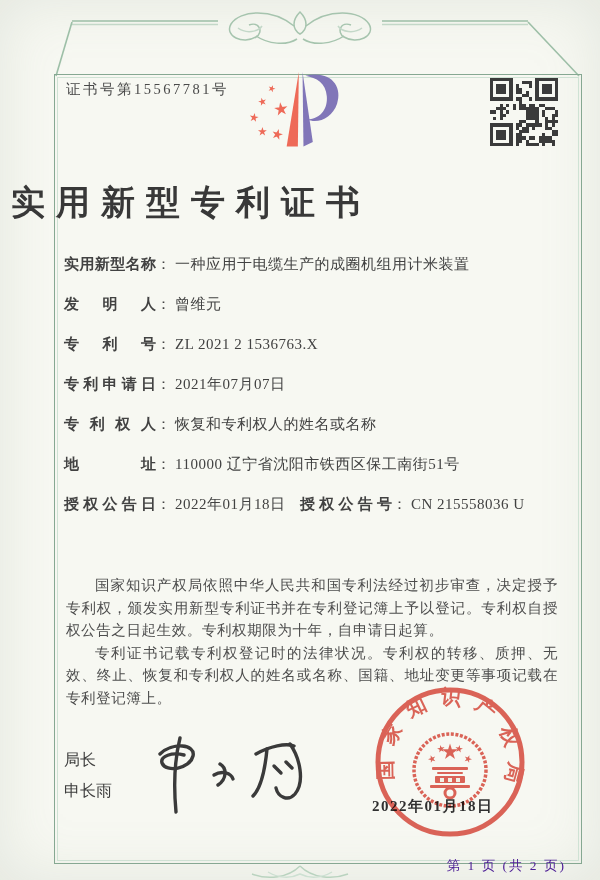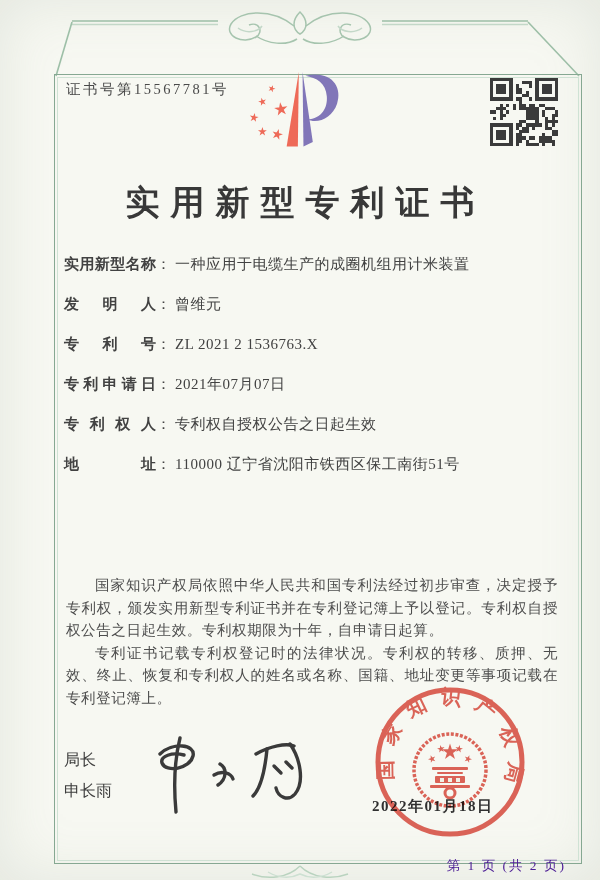--- a/index.html
+++ b/index.html
@@ -12,21 +12,21 @@
   .vignette{position:absolute;inset:0;pointer-events:none;
     box-shadow:inset 0 0 60px rgba(140,155,135,.18);}
   
   .border-outer{position:absolute;left:54px;top:74px;width:526px;height:788px;
     border:1.5px solid #86a892;}
   .border-inner{position:absolute;inset:2px;border:1px solid #cfe2d4;}
   
   .cert-no{position:absolute;left:66px;top:80px;font-size:14.5px;letter-spacing:2.5px;color:#4a4a4a;font-family:Liberation Serif, serif;}
   .logo{position:absolute;left:240px;top:64px;width:112px;height:98px;}
   .qr{position:absolute;left:490px;top:78px;width:68px;height:68px;}
-  .title{position:absolute;left:0;top:180px;width:600px;text-align:center;
+  .title{position:absolute;left:0;top:180px;width:600px;text-align:left;
     font-size:34px;font-weight:600;letter-spacing:11px;color:#383838;text-indent:11px;}
   
   .fields{position:absolute;left:64px;top:254px;width:486px;font-size:15px;color:#424242;}
   .frow{height:40px;line-height:20px;white-space:nowrap;}
   .flabel{display:inline-block;width:92px;text-align:justify;text-align-last:justify;vertical-align:top;font-weight:bold;}
   .fcolon{display:inline-block;margin-right:4px;}
   .fvalue{letter-spacing:.5px;}
   .frow-double{display:flex;}
   .fgroup1{width:236px;}
   
@@ -236,24 +236,32 @@
   <div class="frow">
     <span class="flabel">发明人</span><span class="fcolon">：</span><span class="fvalue">曾维元</span>
   </div>
   <div class="frow">
     <span class="flabel">专利号</span><span class="fcolon">：</span><span class="fvalue">ZL 2021 2 1536763.X</span>
   </div>
   <div class="frow">
     <span class="flabel">专利申请日</span><span class="fcolon">：</span><span class="fvalue">2021年07月07日</span>
   </div>
   <div class="frow">
-    <span class="flabel">专利权人</span><span class="fcolon">：</span><span class="fvalue">专利权自授权公告之日起生效</span>
+    <span class="flabel">专利权人</span><span class="fcolon">：</span><span class="fvalue">恢复和专利权人的姓名或名称</span>
   </div>
   <div class="frow">
     <span class="flabel">地址</span><span class="fcolon">：</span><span class="fvalue">110000 辽宁省沈阳市铁西区保工南街51号</span>
+  </div>
+  <div class="frow frow-double">
+    <div class="fgroup1">
+      <span class="flabel">授权公告日</span><span class="fcolon">：</span><span class="fvalue">2022年01月18日</span>
+    </div>
+    <div>
+      <span class="flabel">授权公告号</span><span class="fcolon">：</span><span class="fvalue">CN 215558036 U</span>
+    </div>
   </div>
 </div>
 
 <div class="paras">
   <p>国家知识产权局依照中华人民共和国专利法经过初步审查，决定授予专利权，颁发实用新型专利证书并在专利登记簿上予以登记。专利权自授权公告之日起生效。专利权期限为十年，自申请日起算。</p>
   <p>专利证书记载专利权登记时的法律状况。专利权的转移、质押、无效、终止、恢复和专利权人的姓名或名称、国籍、地址变更等事项记载在专利登记簿上。</p>
 </div>
 
 <div class="signer">
   <div>局长</div>

